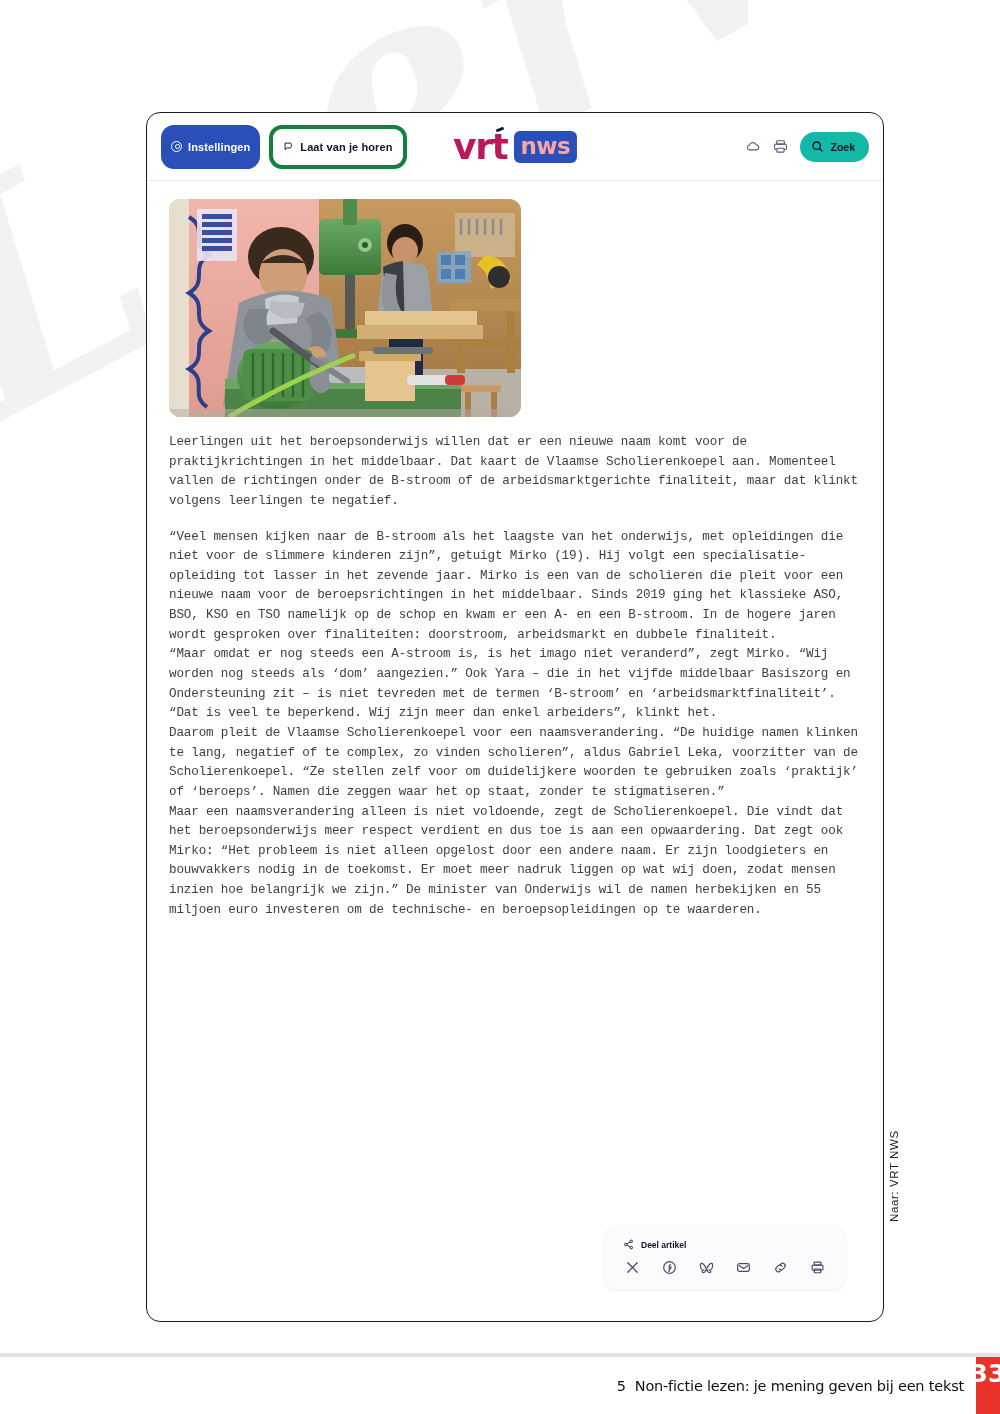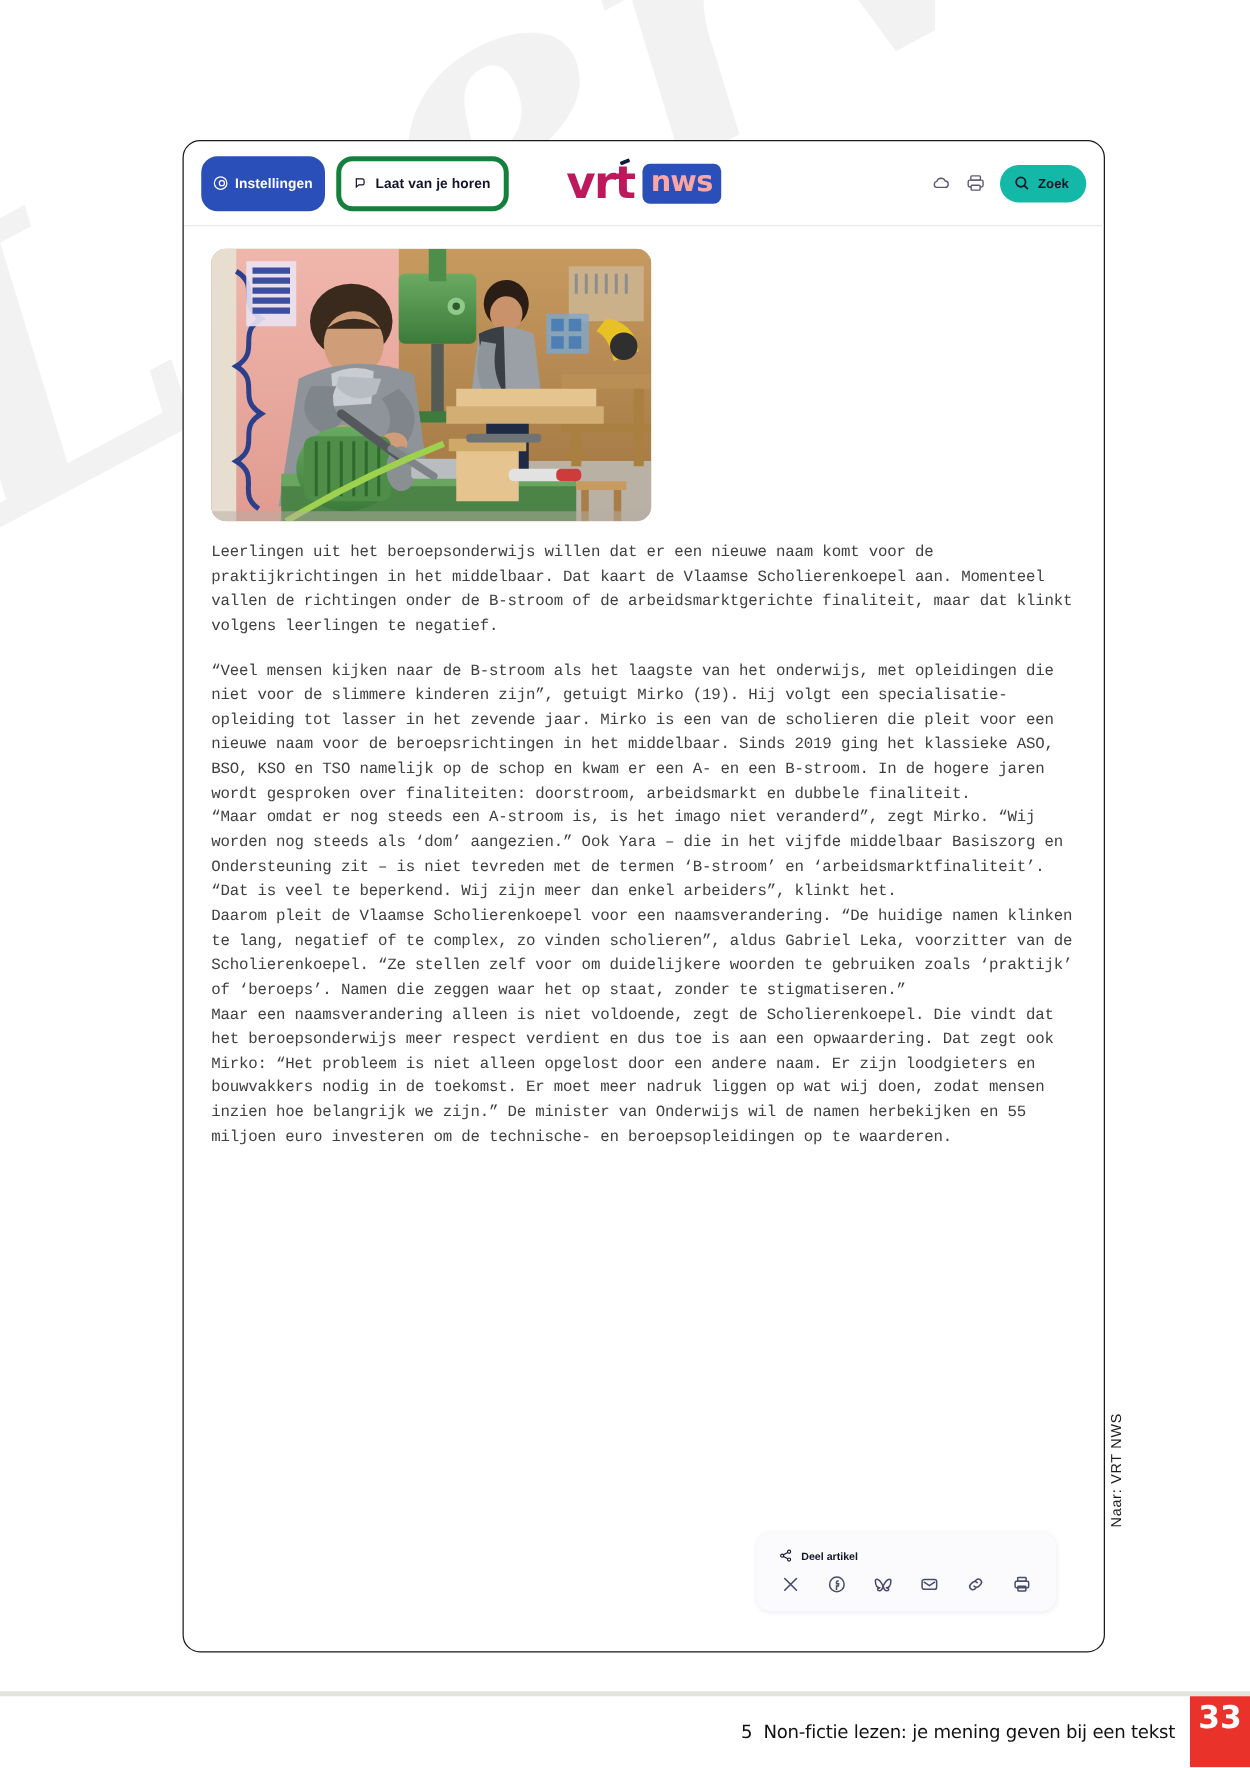--- a/index.html
+++ b/index.html
@@ -275,21 +275,21 @@
     display: flex;
     align-items: center;
     font-family: "DejaVu Sans", sans-serif;
     font-size: 14.5px;
     color: #111;
     letter-spacing: -0.2px;
     padding-right: 12px;
   }
   #footer-sec { margin-right: 9px; }
   #page-number {
-    width: 48px;
+    width: 24px;
     background: #e8322a;
     color: #fff;
     font-family: "DejaVu Sans", sans-serif;
     font-weight: 700;
     font-size: 25px;
     display: flex;
     align-items: center;
     justify-content: center;
     padding-bottom: 24px;
   }

